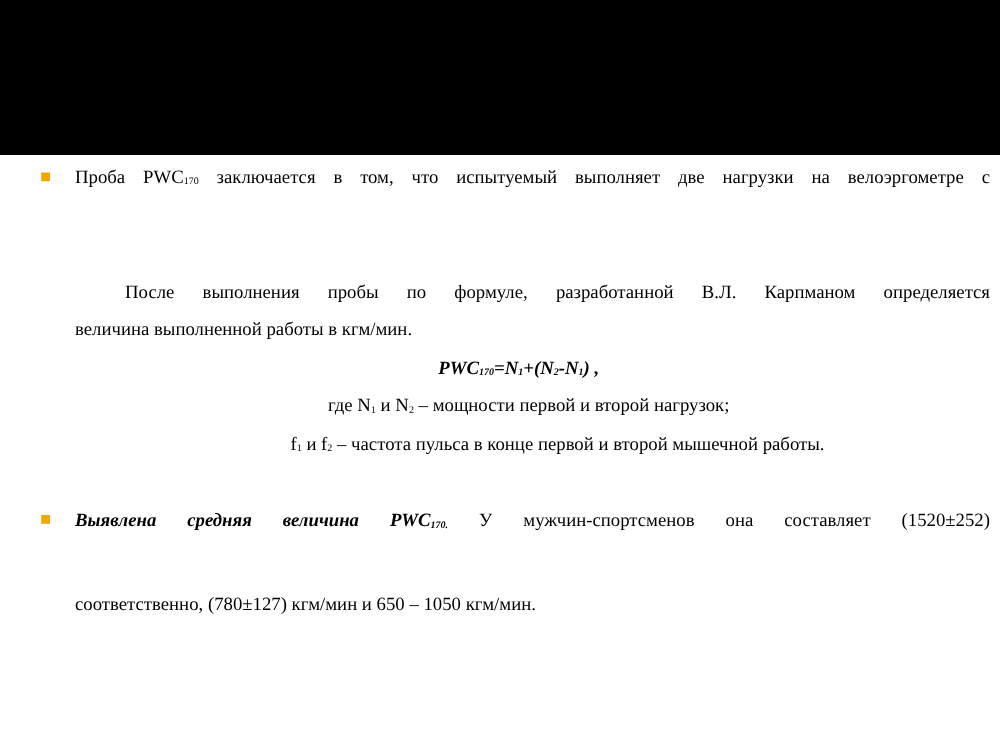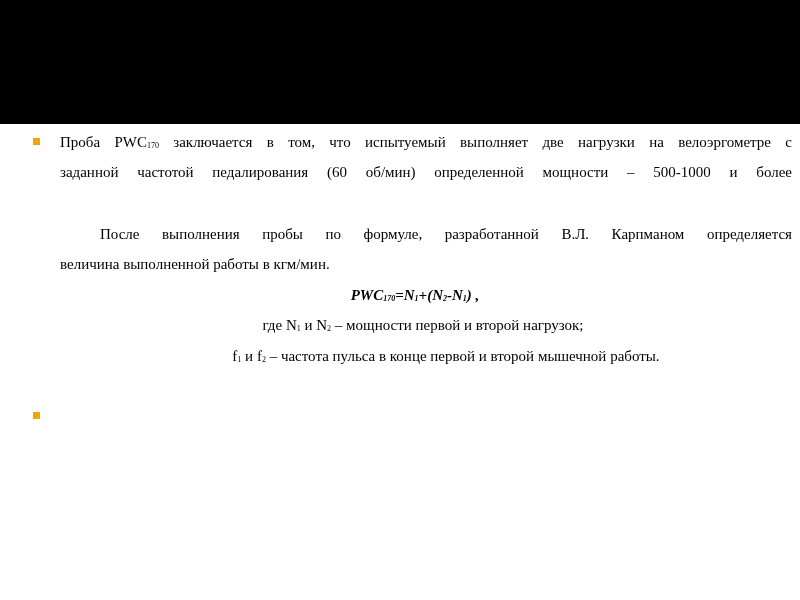--- a/index.html
+++ b/index.html
@@ -56,23 +56,20 @@
 <body>
 
 <div class="slide">
   <div class="title-bar"></div>
 
   <div class="bullet" style="top:138px;"></div>
 
   <div class="line justify" style="top:133px;">
     <span>Проба PWC</span><sub>170</sub><span> заключается в том, что испытуемый выполняет две нагрузки на велоэргометре с</span>
   </div>
-  <div class="line justify" style="top:163px;">
-    <span>заданной частотой педалирования (60 об/мин) определенной мощности – 500-1000 и более</span>
-  </div>
 
   <div class="line" style="top:225px; left:100px; width:692px; text-align:justify; text-align-last:justify; white-space:normal;">
     <span>После выполнения пробы по формуле, разработанной В.Л. Карпманом определяется</span>
   </div>
   <div class="line" style="top:255px; left:60px;">
     <span>величина выполненной работы в кгм/мин.</span>
   </div>
 
   <div class="line bi center" style="top:286px; left:0; width:830px;">
     <span>PWC</span><sub>170</sub><span>=N</span><sub>1</sub><span>+(N</span><sub>2</sub><span>-N</span><sub>1</sub><span>) ,</span>
@@ -81,13 +78,19 @@
   <div class="line center" style="top:316px; left:0; width:846px;">
     <span>где N</span><sub>1</sub><span> и N</span><sub>2</sub><span> – мощности первой и второй нагрузок;</span>
   </div>
 
   <div class="line center" style="top:347px; left:0; width:892px;">
     <span>f</span><sub>1</sub><span> и f</span><sub>2</sub><span> – частота пульса в конце первой и второй мышечной работы.</span>
   </div>
 
   <div class="bullet" style="top:412px;"></div>
 
+  <div class="line justify" style="top:408px;">
+    <span class="bi">Выявлена средняя величина PWC</span><sub class="bi">170.</sub><span> У мужчин-спортсменов она составляет (1520±252)</span>
+  </div>
+  <div class="line" style="top:475px; left:60px;">
+    <span>соответственно, (780±127) кгм/мин и 650 – 1050 кгм/мин.</span>
+  </div>
 </div>
 
 </body></html>

